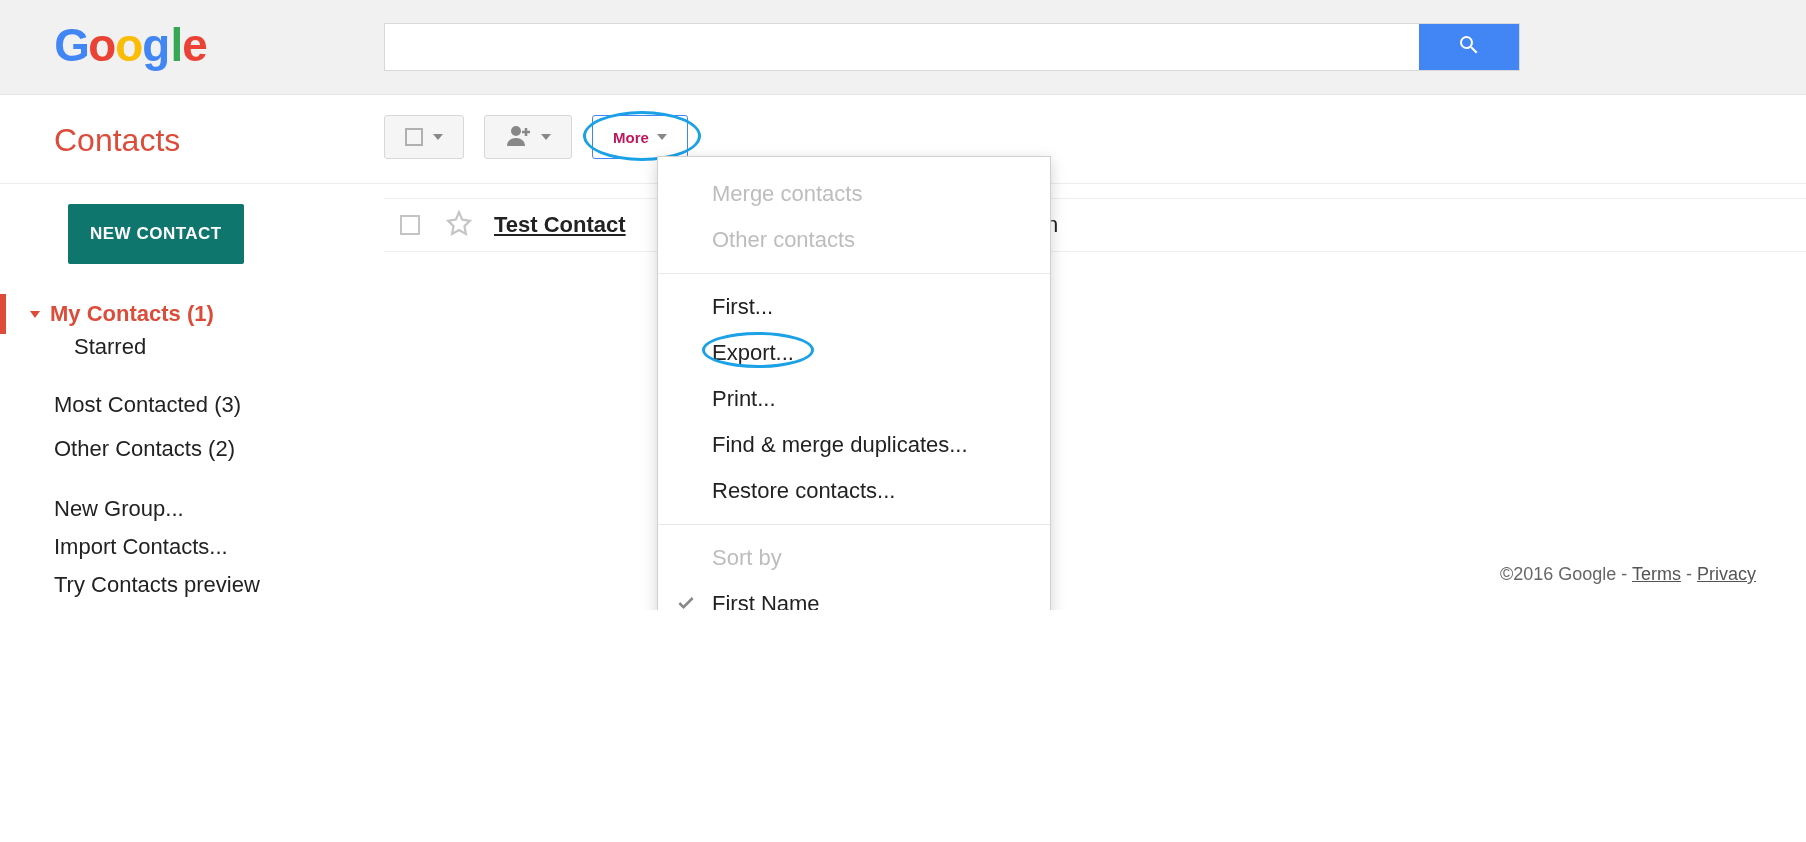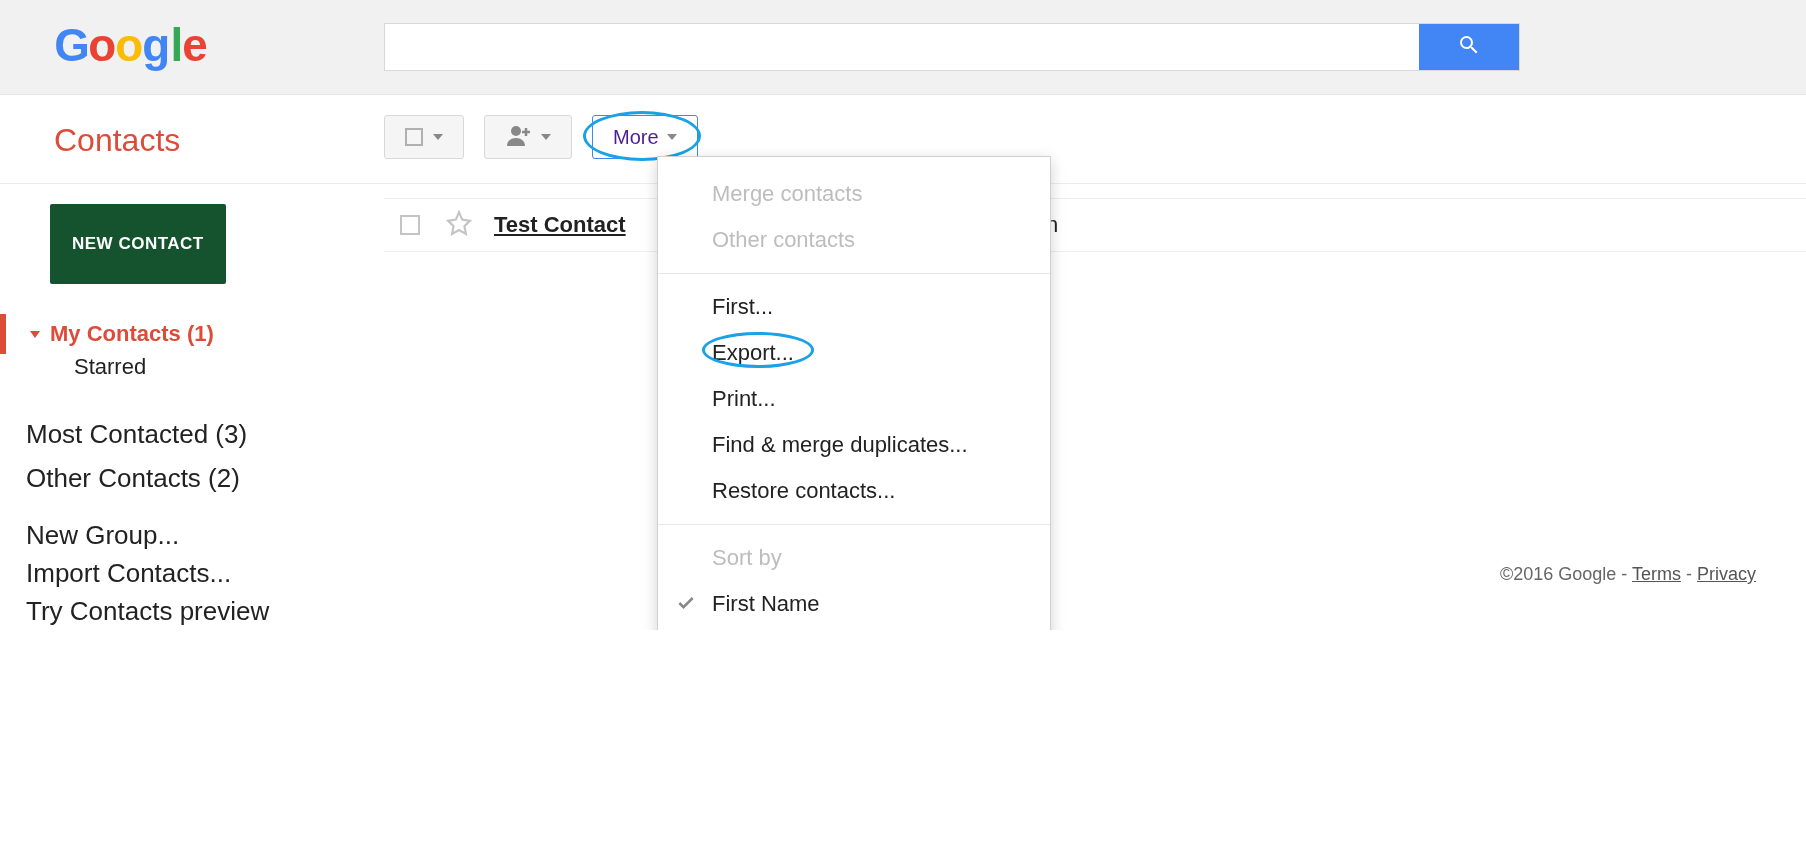--- a/index.html
+++ b/index.html
@@ -85,21 +85,21 @@
   .caret {
     width: 0; height: 0;
     border-left: 5px solid transparent;
     border-right: 5px solid transparent;
     border-top: 6px solid #888;
     display: inline-block;
     vertical-align: middle;
   }
   .add-person-icon svg { width: 28px; height: 22px; fill: #888; }
   .more-label {
-    font-size: 20px; font-weight: normal; color: #4c1d95; margin-right: 8px;
+    font-size: 15px; font-weight: bold; color: #be185d; margin-right: 8px;
   }
   .circle-annot {
     position: absolute;
     border: 3px solid #1aa1e6;
     border-radius: 50%;
     pointer-events: none;
   }
   .circle-more { top: -5px; left: -10px; width: 118px; height: 50px; }
   .tb-more-wrap { position: relative; }
 
@@ -109,27 +109,27 @@
   .main {
     display: flex;
     position: relative;
   }
   .sidebar {
     width: 384px;
     padding-left: 0;
     padding-top: 20px;
   }
   .new-contact-btn {
-    margin-left: 50px;
-    background: #14532d;
+    margin-left: 68px;
+    background: #0f766e;
     color: #fff;
     font-weight: bold;
     font-size: 17px;
     letter-spacing: 0.5px;
-    padding: 30px 22px;
+    padding: 20px 22px;
     border: none;
     border-radius: 2px;
     cursor: pointer;
     margin-bottom: 30px;
   }
   .side-group {
     display: flex;
     align-items: center;
     height: 40px;
     padding-left: 30px;
@@ -152,25 +152,24 @@
   .side-sub {
     padding-left: 74px;
     font-size: 22px;
     height: 40px;
     display: flex;
     align-items: flex-start;
     cursor: pointer;
     margin-bottom: 18px;
   }
   .side-item {
-    padding-left: 26px;
-    font-size: 26px;
+    padding-left: 54px;
+    font-size: 22px;
     height: 44px;
     display: flex;
-    align-items: center;
     cursor: pointer;
   }
   .side-spacer { height: 16px; }
 
   
   .content {
     flex: 1;
     padding-top: 14px;
     position: relative;
   }

